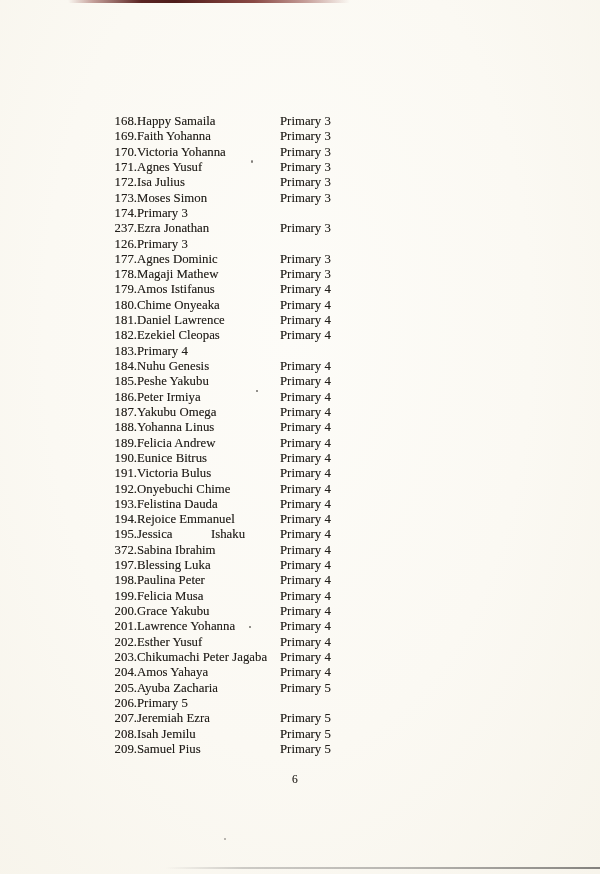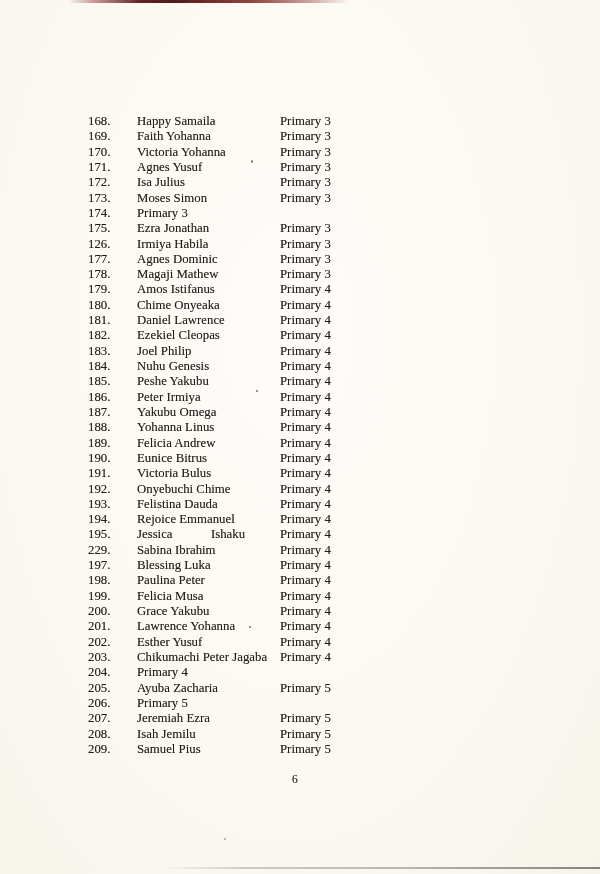--- a/index.html
+++ b/index.html
@@ -63,20 +63,21 @@
     line-height: 15.32px;
     padding-left: 88px;
     font-size: 12.8px;
     color: #221f1b;
     text-shadow: 0 0 0.5px rgba(40, 36, 30, 0.45);
   }
   .cell { display: block; }
   .cell-no {
     width: 49px;
     flex: 0 0 49px;
+    text-align: right;
   }
   .cell-name {
     width: 143px;
     flex: 0 0 143px;
     white-space: pre;
     overflow: visible;
   }
   .cell-class {
     flex: 1 1 auto;
     white-space: nowrap;
@@ -134,27 +135,26 @@
       <div class="row">
         <span class="cell cell-no">173.</span>
         <span class="cell cell-name">Moses Simon</span>
         <span class="cell cell-class">Primary 3</span>
       </div>
       <div class="row">
         <span class="cell cell-no">174.</span>
         <span class="cell cell-class">Primary 3</span>
       </div>
       <div class="row">
-        <span class="cell cell-no">175.</span>
+        <span class="cell cell-no">237.</span>
         <span class="cell cell-name">Ezra Jonathan</span>
         <span class="cell cell-class">Primary 3</span>
       </div>
       <div class="row">
         <span class="cell cell-no">126.</span>
-        <span class="cell cell-name">Irmiya Habila</span>
         <span class="cell cell-class">Primary 3</span>
       </div>
       <div class="row">
         <span class="cell cell-no">177.</span>
         <span class="cell cell-name">Agnes Dominic</span>
         <span class="cell cell-class">Primary 3</span>
       </div>
       <div class="row">
         <span class="cell cell-no">178.</span>
         <span class="cell cell-name">Magaji Mathew</span>
@@ -175,21 +175,20 @@
         <span class="cell cell-name">Daniel Lawrence</span>
         <span class="cell cell-class">Primary 4</span>
       </div>
       <div class="row">
         <span class="cell cell-no">182.</span>
         <span class="cell cell-name">Ezekiel Cleopas</span>
         <span class="cell cell-class">Primary 4</span>
       </div>
       <div class="row">
         <span class="cell cell-no">183.</span>
-        <span class="cell cell-name">Joel Philip</span>
         <span class="cell cell-class">Primary 4</span>
       </div>
       <div class="row">
         <span class="cell cell-no">184.</span>
         <span class="cell cell-name">Nuhu Genesis</span>
         <span class="cell cell-class">Primary 4</span>
       </div>
       <div class="row">
         <span class="cell cell-no">185.</span>
         <span class="cell cell-name">Peshe Yakubu</span>
@@ -239,21 +238,21 @@
         <span class="cell cell-no">194.</span>
         <span class="cell cell-name">Rejoice Emmanuel</span>
         <span class="cell cell-class">Primary 4</span>
       </div>
       <div class="row">
         <span class="cell cell-no">195.</span>
         <span class="cell cell-name">Jessica            Ishaku</span>
         <span class="cell cell-class">Primary 4</span>
       </div>
       <div class="row">
-        <span class="cell cell-no">229.</span>
+        <span class="cell cell-no">372.</span>
         <span class="cell cell-name">Sabina Ibrahim</span>
         <span class="cell cell-class">Primary 4</span>
       </div>
       <div class="row">
         <span class="cell cell-no">197.</span>
         <span class="cell cell-name">Blessing Luka</span>
         <span class="cell cell-class">Primary 4</span>
       </div>
       <div class="row">
         <span class="cell cell-no">198.</span>
@@ -280,20 +279,21 @@
         <span class="cell cell-name">Esther Yusuf</span>
         <span class="cell cell-class">Primary 4</span>
       </div>
       <div class="row">
         <span class="cell cell-no">203.</span>
         <span class="cell cell-name">Chikumachi Peter Jagaba</span>
         <span class="cell cell-class">Primary 4</span>
       </div>
       <div class="row">
         <span class="cell cell-no">204.</span>
+        <span class="cell cell-name">Amos Yahaya</span>
         <span class="cell cell-class">Primary 4</span>
       </div>
       <div class="row">
         <span class="cell cell-no">205.</span>
         <span class="cell cell-name">Ayuba Zacharia</span>
         <span class="cell cell-class">Primary 5</span>
       </div>
       <div class="row">
         <span class="cell cell-no">206.</span>
         <span class="cell cell-class">Primary 5</span>

